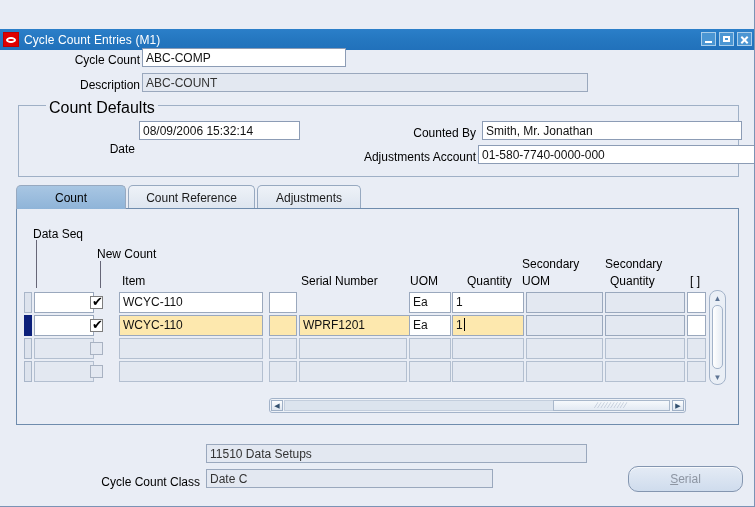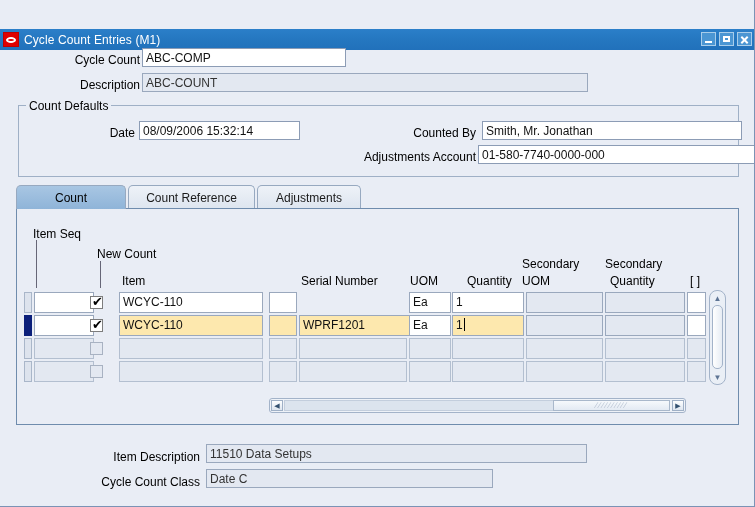--- a/index.html
+++ b/index.html
@@ -112,25 +112,26 @@
   .btn u { text-decoration: underline; }
 
   
   .group {
     position: absolute;
     border: 1px solid #9fb0c6;
     box-sizing: border-box;
   }
   .group-title {
     position: absolute;
-    font-size: 12px;
+    font-size: 16px;
     background: #e9edf5;
     padding: 0 3px;
     color: #000;
     white-space: nowrap;
+    margin-left: 20px;
   }
 
   
   .tabs { position: absolute; left: 16px; top: 185px; height: 24px; }
   .tab {
     position: absolute;
     top: 0;
     height: 24px;
     box-sizing: border-box;
     border: 1px solid #97a9c0;
@@ -297,21 +298,21 @@
   <div class="lbl" style="left:35px; top:53px; width:105px;">Cycle Count</div>
   <div class="fld" style="left:142px; top:48px; width:204px;">ABC-COMP</div>
 
   <div class="lbl" style="left:35px; top:78px; width:105px;">Description</div>
   <div class="fld ro" style="left:142px; top:73px; width:446px;">ABC-COUNT</div>
 
 
   <div class="group" style="left:18px; top:105px; width:721px; height:72px;"></div>
   <div class="group-title" style="left:26px; top:99px;">Count Defaults</div>
 
-  <div class="lbl" style="left:30px; top:126px; width:105px;">Date</div>
+  <div class="lbl" style="left:30px; top:142px; width:105px;">Date</div>
   <div class="fld" style="left:139px; top:121px; width:161px;">08/09/2006 15:32:14</div>
 
   <div class="lbl" style="left:295px; top:126px; width:181px;">Counted By</div>
   <div class="fld" style="left:482px; top:121px; width:260px;">Smith, Mr. Jonathan</div>
 
   <div class="lbl" style="left:295px; top:150px; width:181px;">Adjustments Account</div>
   <div class="fld" style="left:478px; top:145px; width:296px;">01-580-7740-0000-000</div>
 
   <div class="tabs">
     <div class="tab active" style="left:0px; width:110px;">
@@ -320,21 +321,21 @@
     <div class="tab" style="left:112px; width:127px;">
       <span>Count Reference</span>
     </div>
     <div class="tab" style="left:241px; width:104px;">
       <span>Adjustments</span>
     </div>
   </div>
 
   <div class="tabpanel"></div>
 
-  <div class="hdr" style="left:33px; top:227px;">Item Seq</div>
+  <div class="hdr" style="left:33px; top:227px;">Data Seq</div>
   <div class="leader" style="left:36px; top:240px; height:48px;"></div>
 
   <div class="hdr" style="left:97px; top:247px;">New Count</div>
   <div class="leader" style="left:100px; top:261px; height:27px;"></div>
 
   <div class="hdr" style="left:122px; top:274px;">Item</div>
   <div class="hdr" style="left:301px; top:274px;">Serial Number</div>
   <div class="hdr" style="left:410px; top:274px;">UOM</div>
   <div class="hdr" style="left:467px; top:274px;">Quantity</div>
 
@@ -413,20 +414,22 @@
     </div>
     <div class="hs-track" style="left:14px; width:270px;"></div>
     <div class="hs-thumb" style="left:283px; width:117px;">
       <span class="grip">//////////</span>
     </div>
     <div class="hs-arrow" style="right:1px;">
       <span>▶</span>
     </div>
   </div>
 
-  <div class="lbl" style="left:30px; top:450px; width:170px;">Item Description</div>
   <div class="fld ro" style="left:206px; top:444px; width:381px;">11510 Data Setups</div>
 
   <div class="lbl" style="left:30px; top:475px; width:170px;">Cycle Count Class</div>
   <div class="fld ro" style="left:206px; top:469px; width:287px;">Date C</div>
 
+  <div class="btn disabled" style="left:628px; top:466px; width:115px; height:26px;">
+    <span><span><u>S</u>erial</span></span>
+  </div>
 
 </div>
 
 </body></html>

